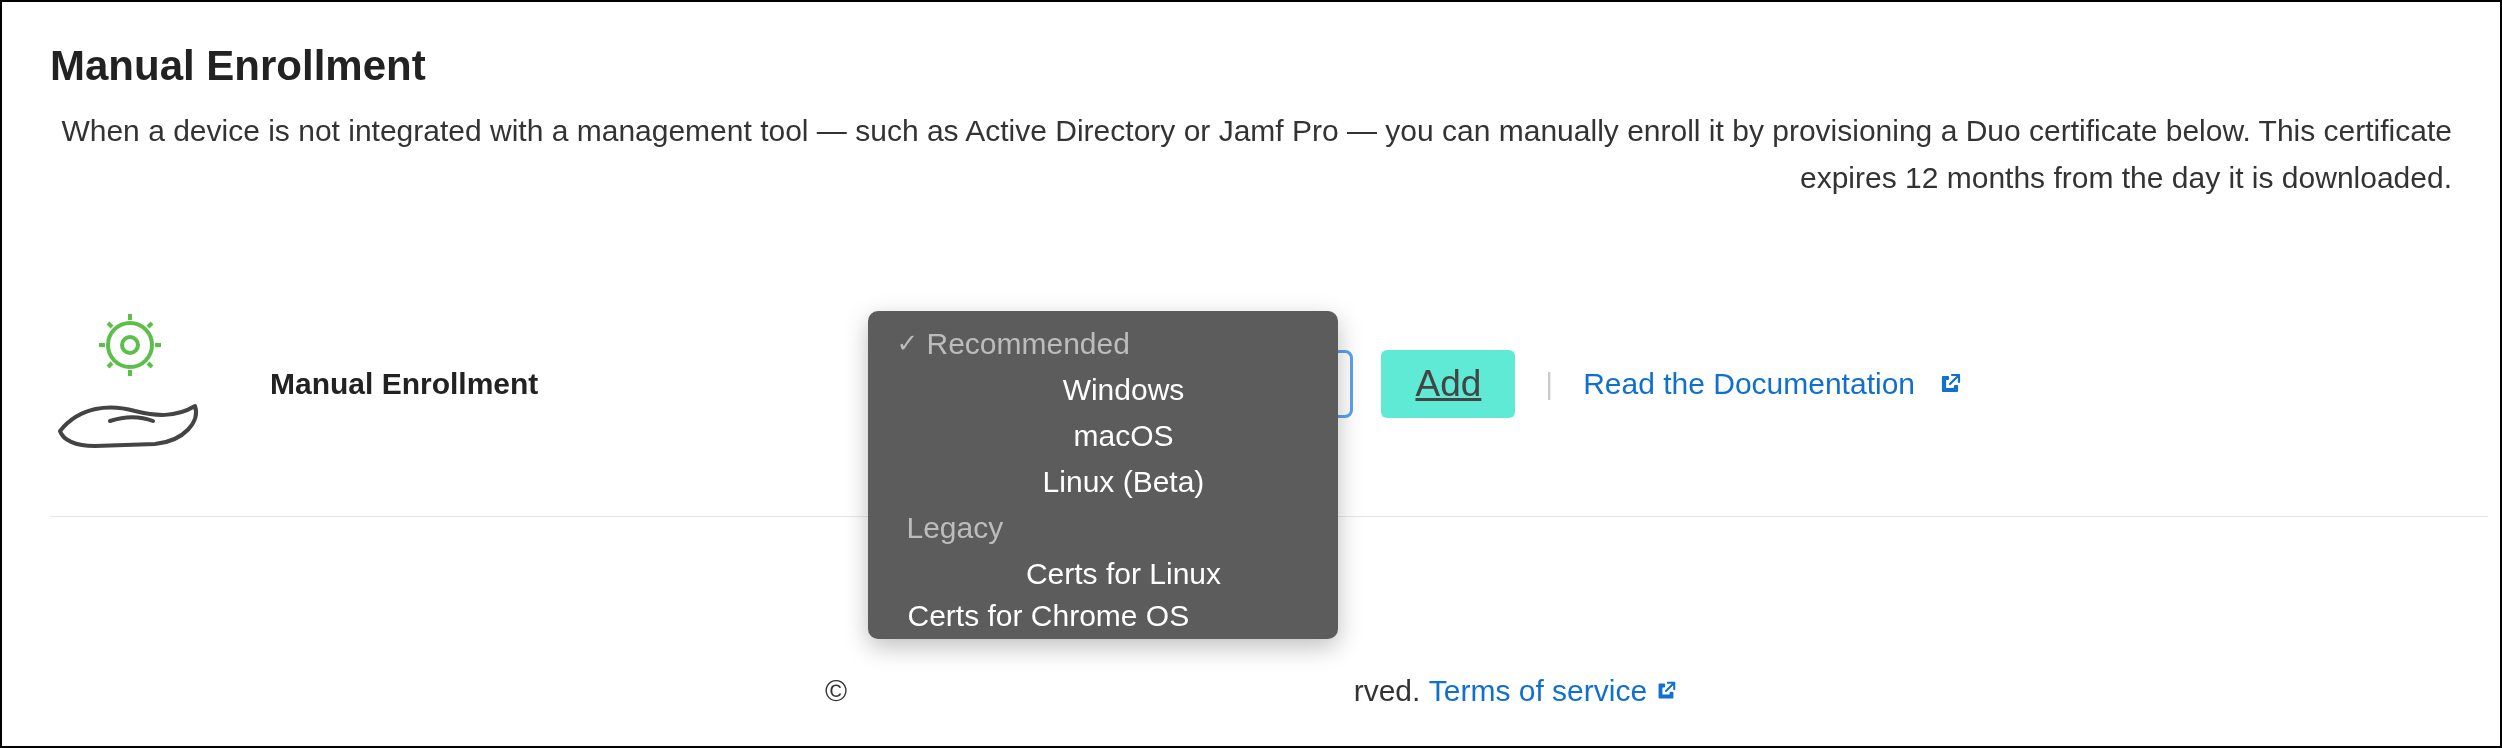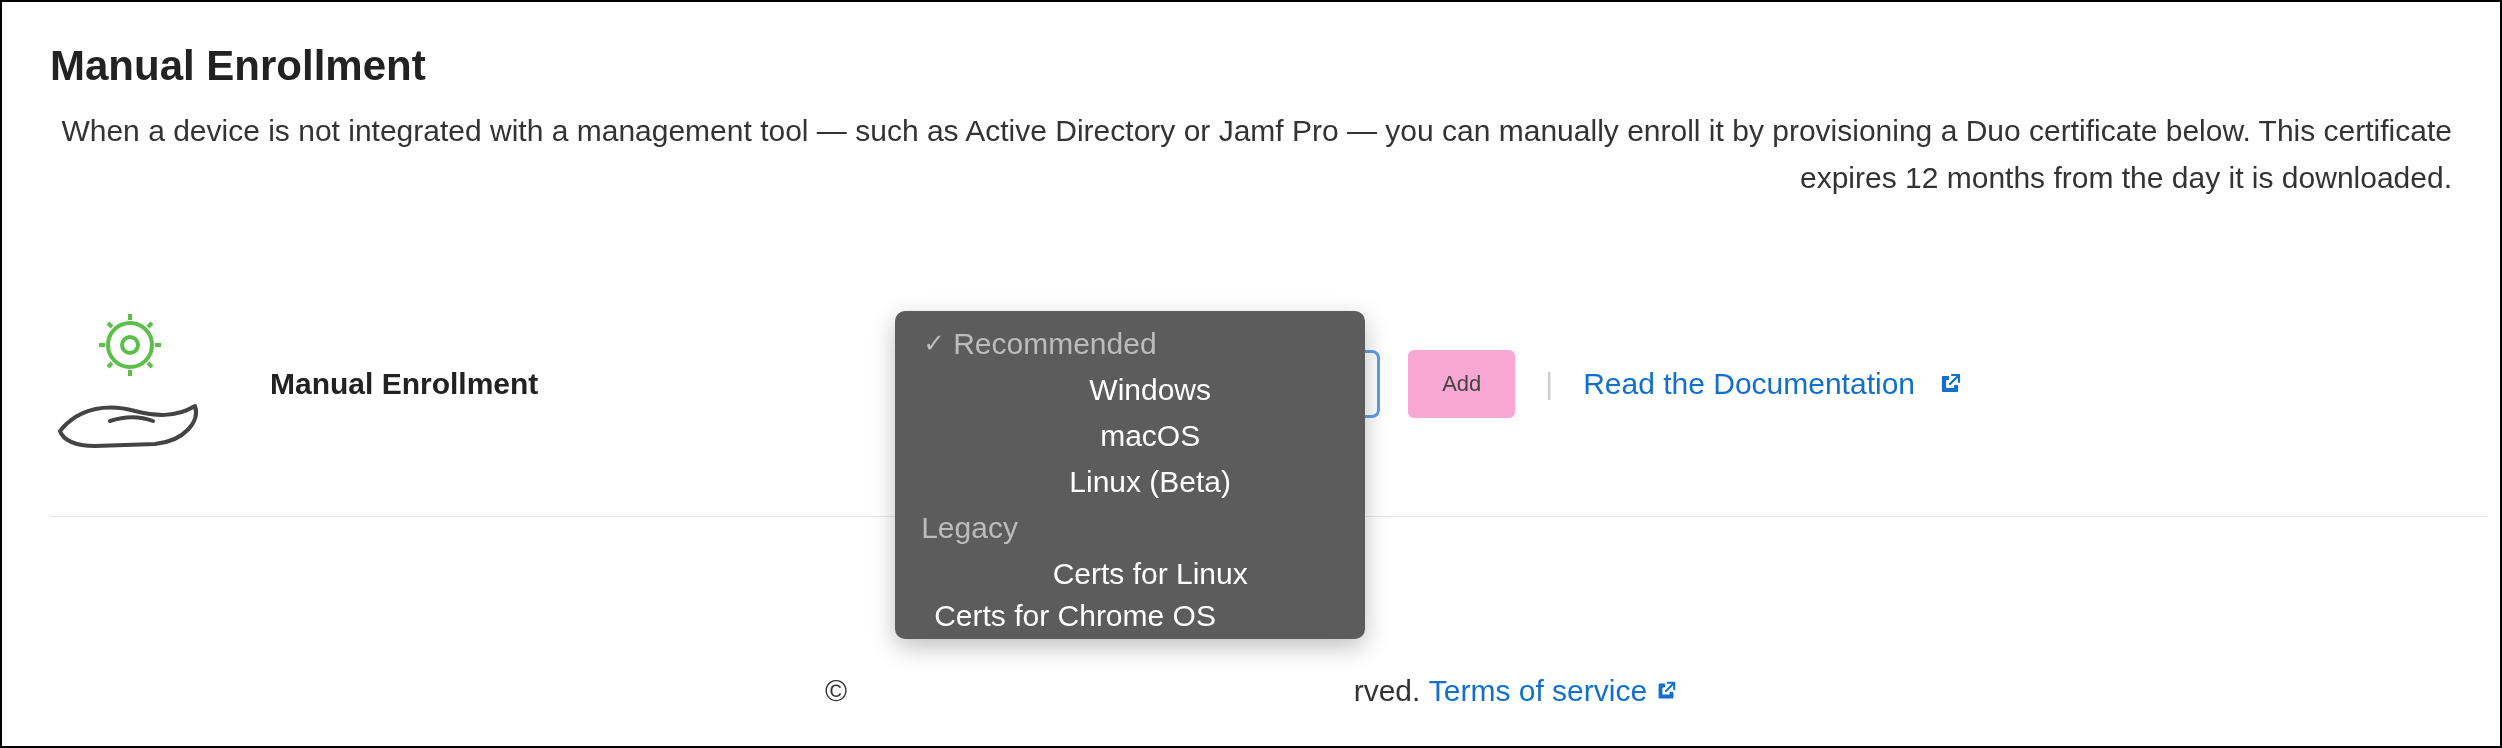--- a/index.html
+++ b/index.html
@@ -110,26 +110,27 @@
     text-align: center;
   }
   .dropdown .option-trunc {
     padding: 2px 26px 0 39px;
     color: #fff;
   }
   .add-btn {
     height: 68px;
     padding: 0 34px;
     margin-left: 28px;
-    background: #f9a8d4;
+    background: #5eead4;
     border: none;
     border-radius: 6px;
-    font-size: 22px;
+    font-size: 37px;
     color: #444;
     cursor: pointer;
+    text-decoration: underline;
   }
   .pipe {
     font-size: 30px;
     color: #ccc;
     margin: 0 30px;
   }
   .doc-link {
     font-size: 30px;
     color: #1170cf;
     text-decoration: none;
@@ -220,21 +221,21 @@
       </div>
 
       <div class="dropdown">
         <div class="group-label">
           <span class="check">✓</span>
           <span>Recommended</span>
         </div>
         <div class="option">Windows</div>
         <div class="option">macOS</div>
         <div class="option">Linux (Beta)</div>
-        <div class="group-label" style="padding-left:26px">
+        <div class="group-label" style="padding-left:38px">
           <span>Legacy</span>
         </div>
         <div class="option">Certs for Linux</div>
         <div class="option-trunc">Certs for Chrome OS</div>
       </div>
     </div>
 
     <button class="add-btn">Add</button>
 
     <span class="pipe">|</span>

